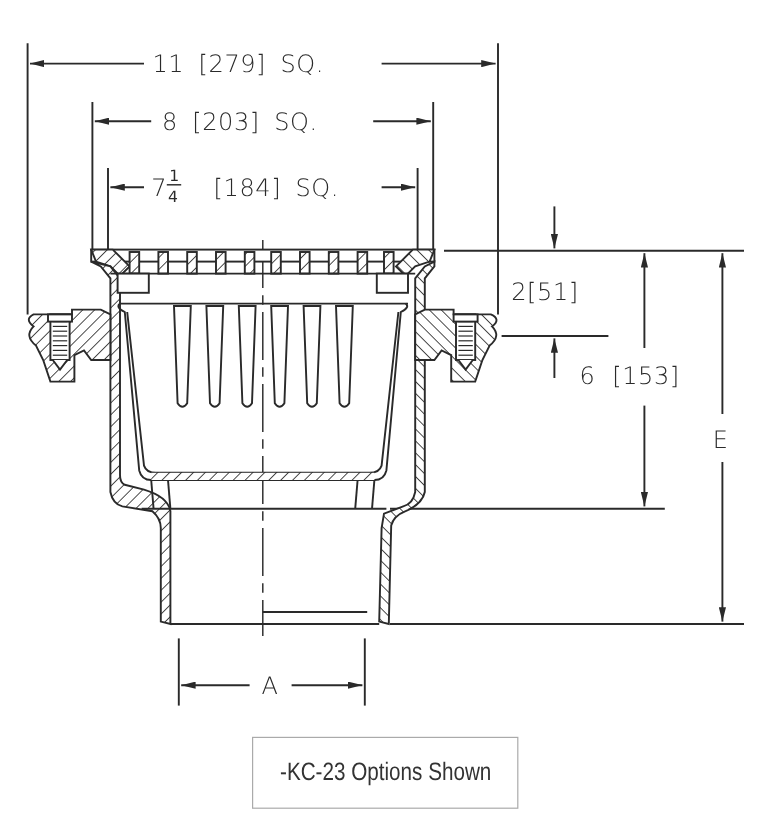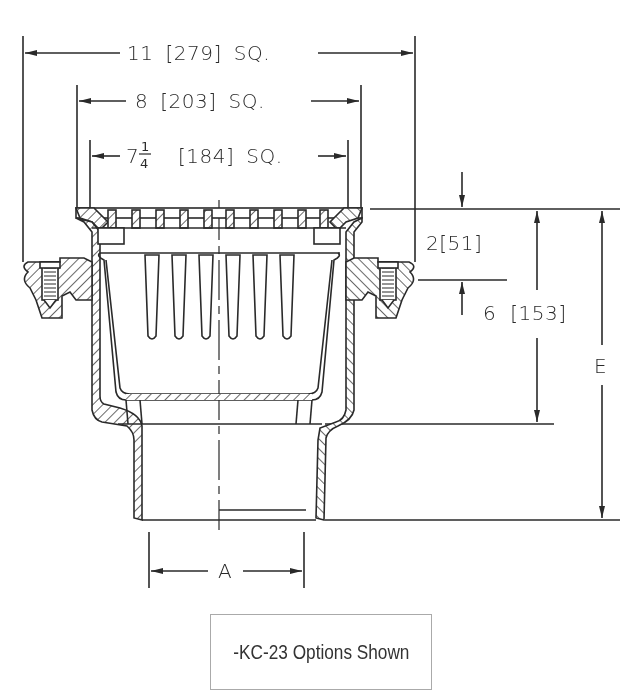--- a/index.html
+++ b/index.html
@@ -1,21 +1,21 @@
 <!DOCTYPE html>
 <html><head>
 <meta charset="utf-8">
 <style>
   html, body { margin: 0; padding: 0; background: #ffffff; }
   body { width: 637px; height: 700px; position: relative; overflow: hidden; }
   #drawing { position: absolute; left: 0; top: 0; width: 637px; height: 700px; }
   .dim-text { font-family: "DejaVu Sans", sans-serif; font-size: 20px; fill: #2a2a2a; font-weight: 300; letter-spacing: 0.5px; }
   .frac { font-family: "DejaVu Sans", sans-serif; font-size: 13px; fill: #2a2a2a; }
   .caption-box {
-    position: absolute; left: 210px; top: 614px; width: 222px; height: 76px;
+    position: absolute; left: 210px; top: 614px; width: 222px; height: 60px;
     border: 1.5px solid #aaaaaa; box-sizing: border-box; background: #fff;
     display: flex; align-items: center; justify-content: center;
   }
   .caption-text {
     font-family: "Liberation Sans", sans-serif; font-size: 21px; color: #333;
     transform: scaleX(0.82); white-space: nowrap;
   }
 </style>
 </head>
 <body>

